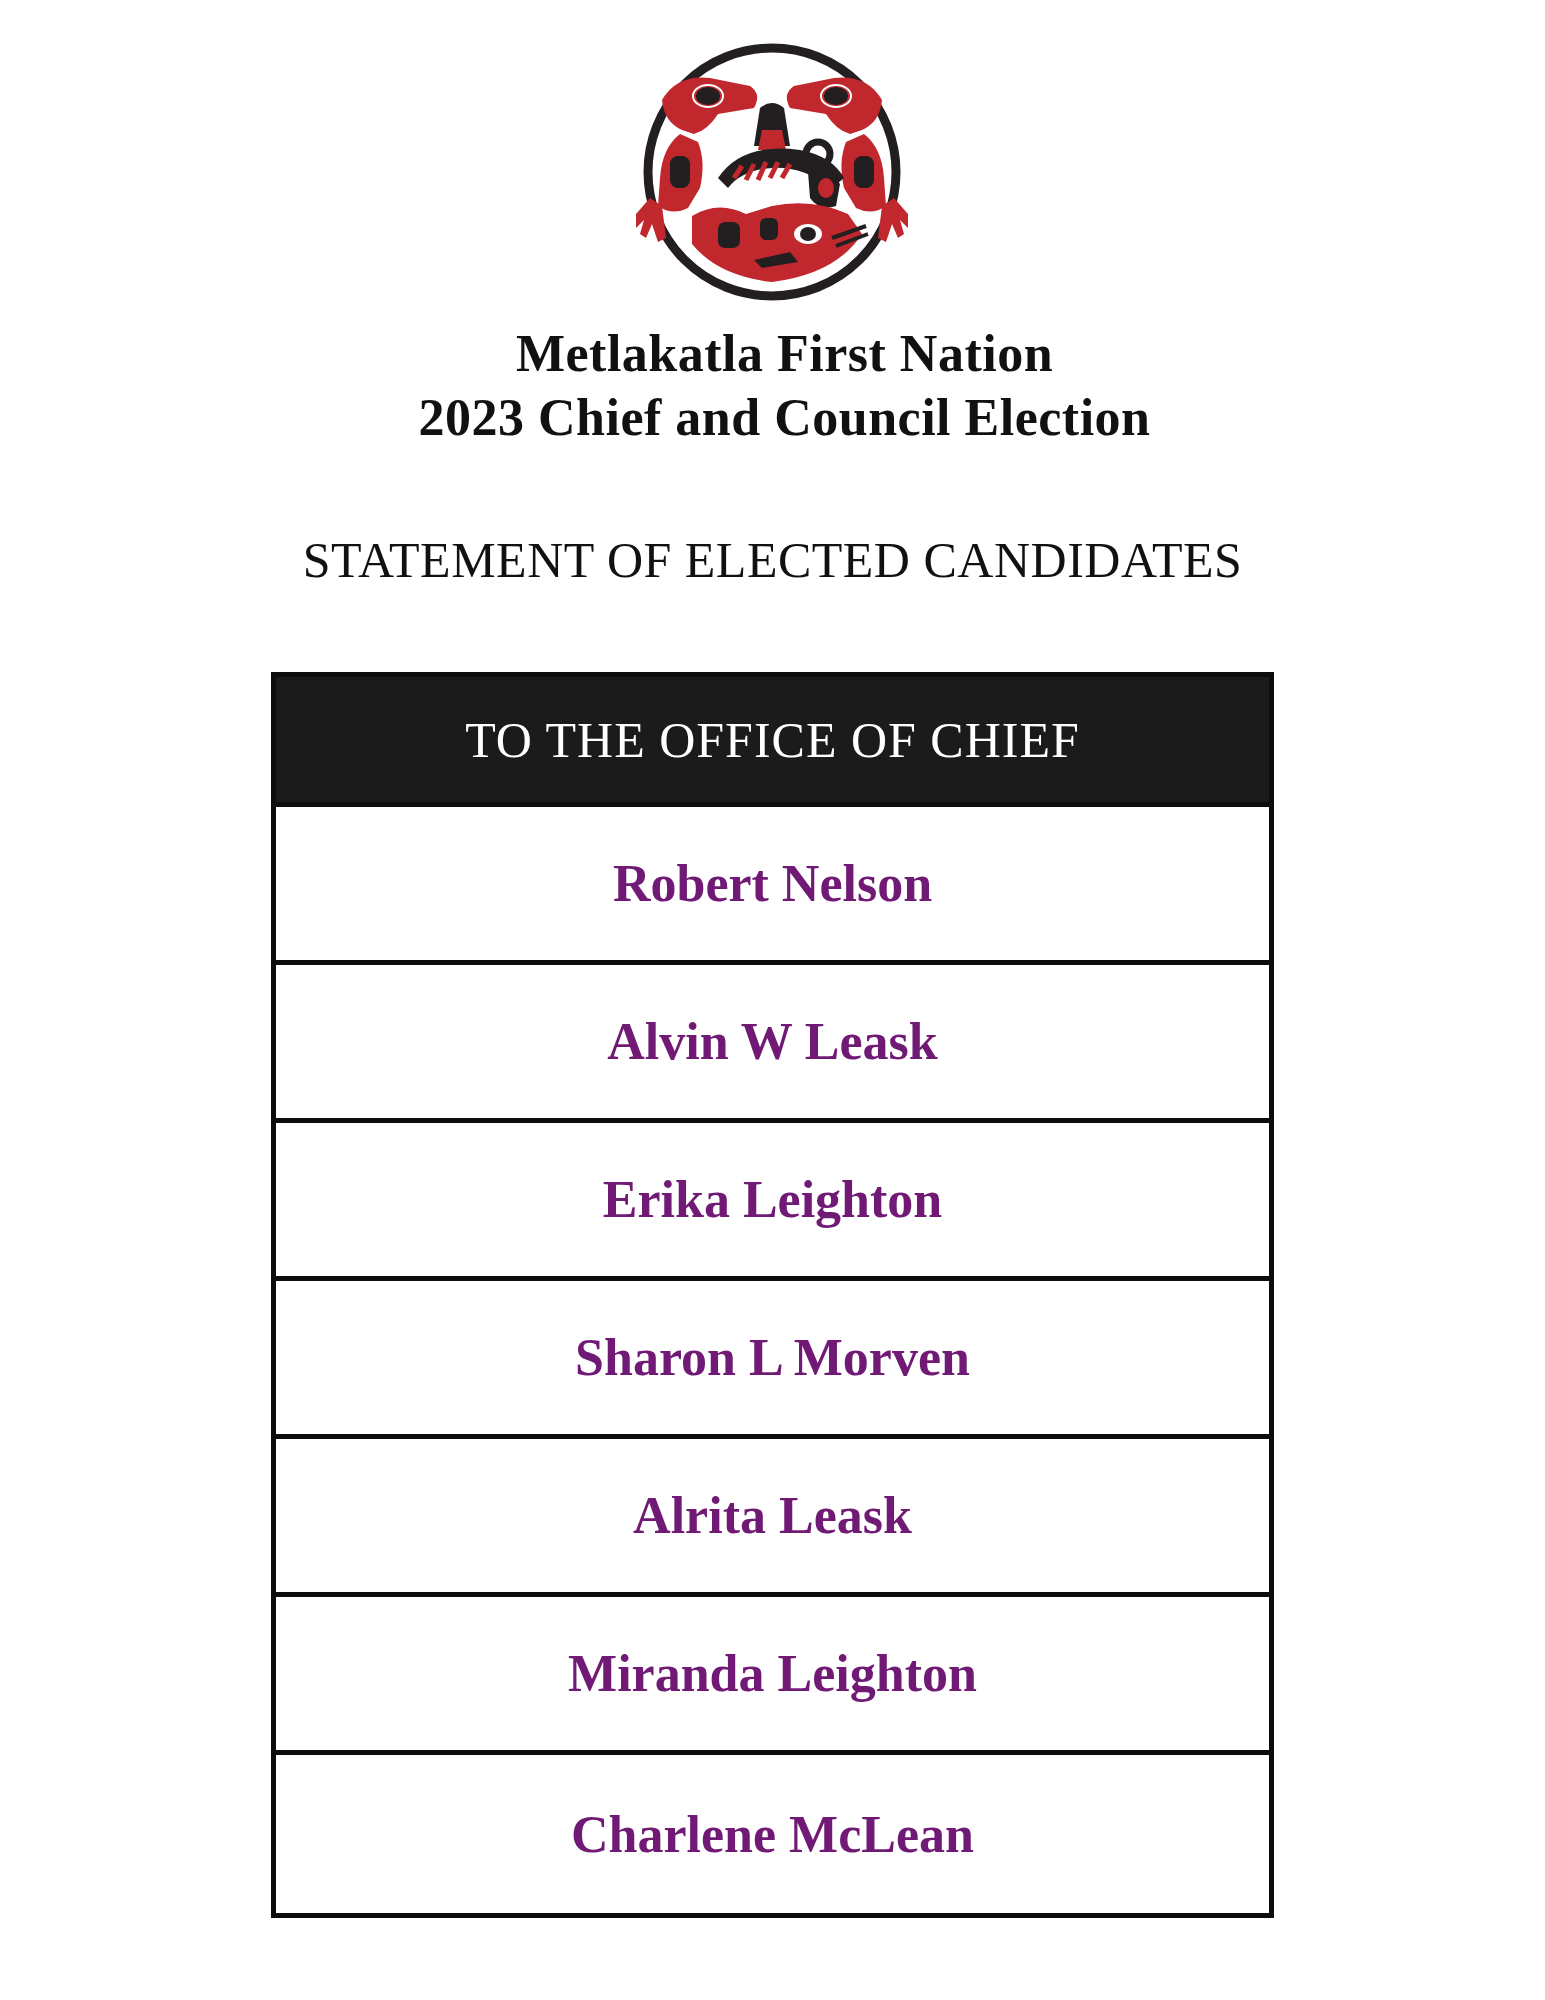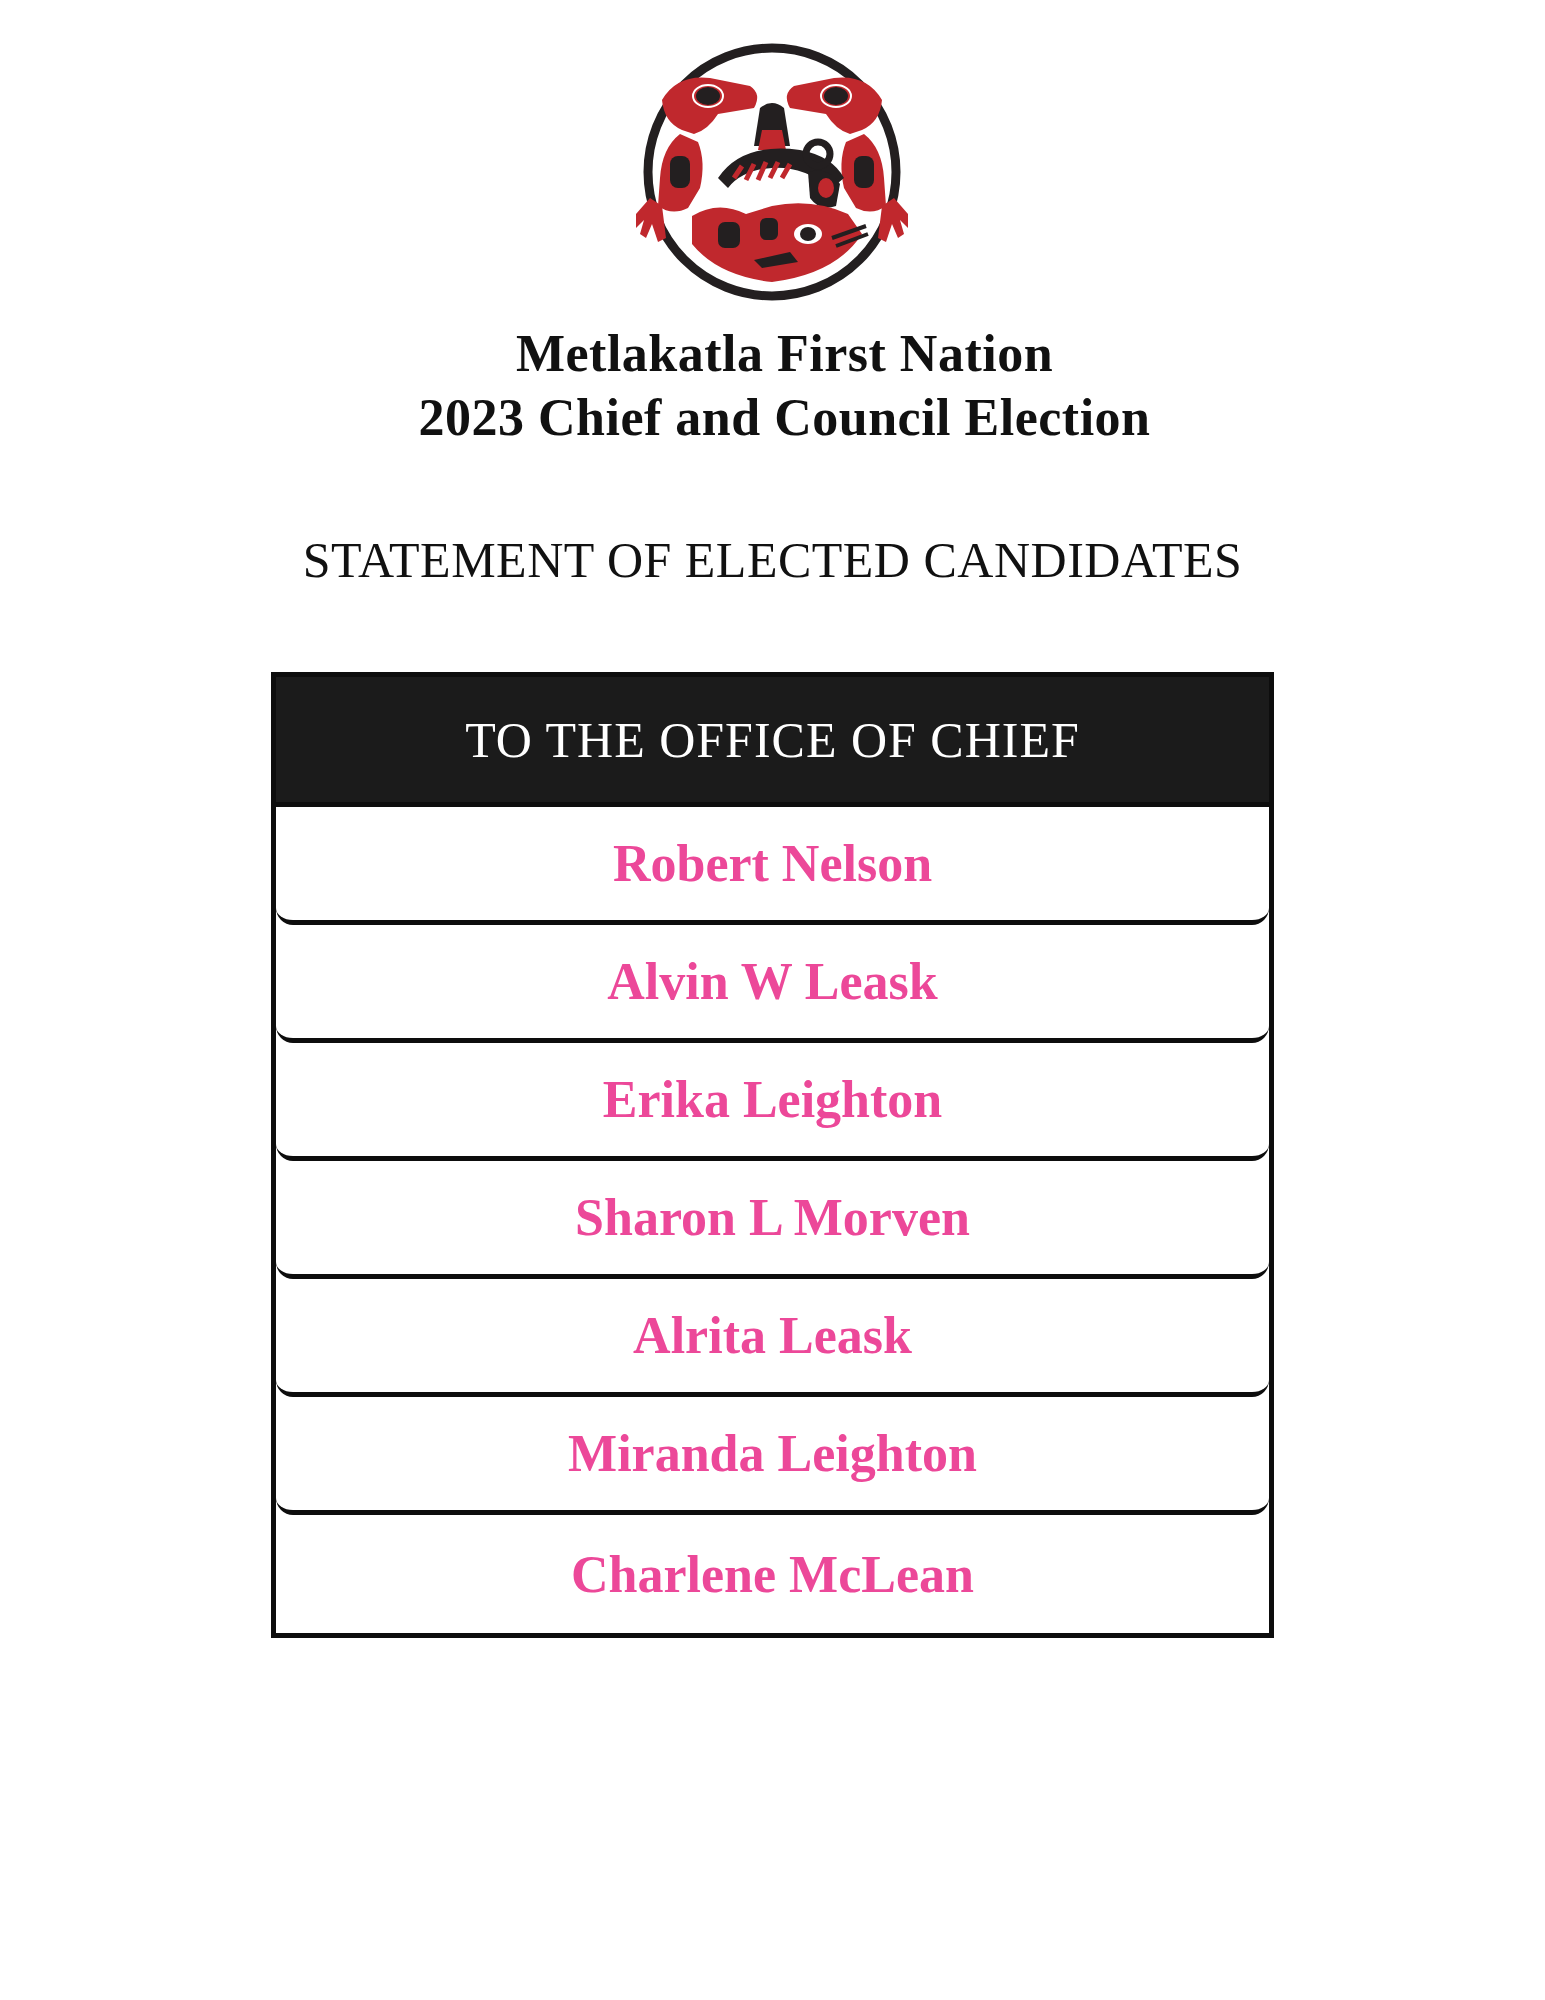--- a/index.html
+++ b/index.html
@@ -66,32 +66,31 @@
       display: flex;
       align-items: center;
       justify-content: center;
       font-family: "Liberation Serif", "DejaVu Serif", serif;
       font-size: 50px;
       letter-spacing: 1px;
       border-bottom: 5px solid #0d0d0d;
       box-sizing: border-box;
     }
     .name-row {
-      height: 118px;
+      height: 158px;
       display: flex;
       align-items: center;
       justify-content: center;
       font-family: "Liberation Serif", "DejaVu Serif", serif;
       font-size: 52px;
       font-weight: bold;
-      color: #ec4899;
+      color: #701a75;
       border-bottom: 5px solid #0d0d0d;
       box-sizing: border-box;
       background: #ffffff;
-      border-radius: 17px;
     }
     .section:last-child .name-row:last-child {
       border-bottom: none;
     }
   </style>
 </head>
 <body>
 
 <div class="logo">
   <svg width="300" height="270" viewBox="0 0 300 270" xmlns="http://www.w3.org/2000/svg">

